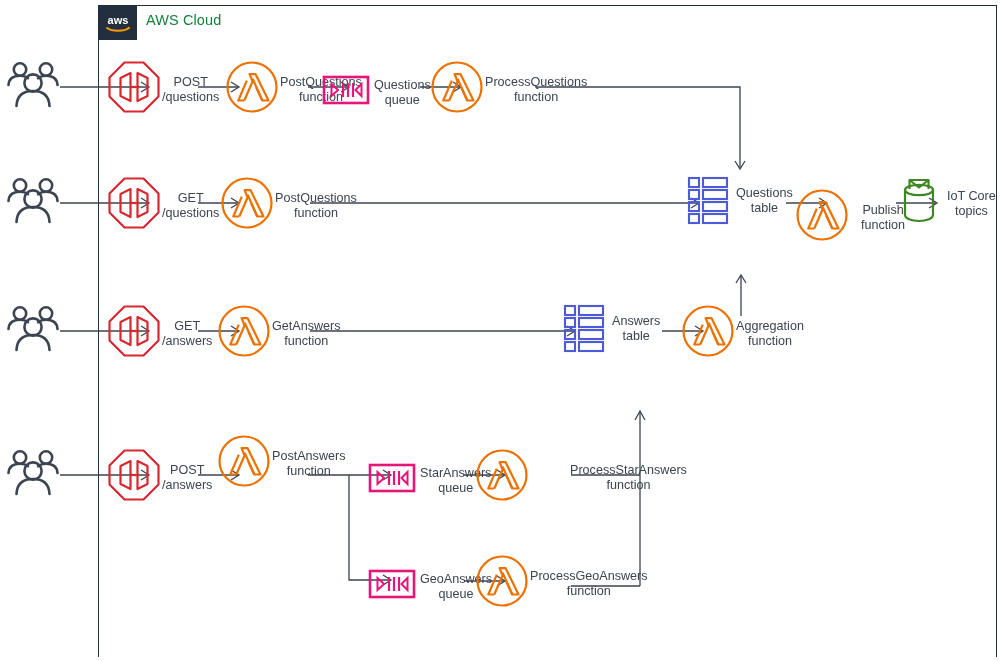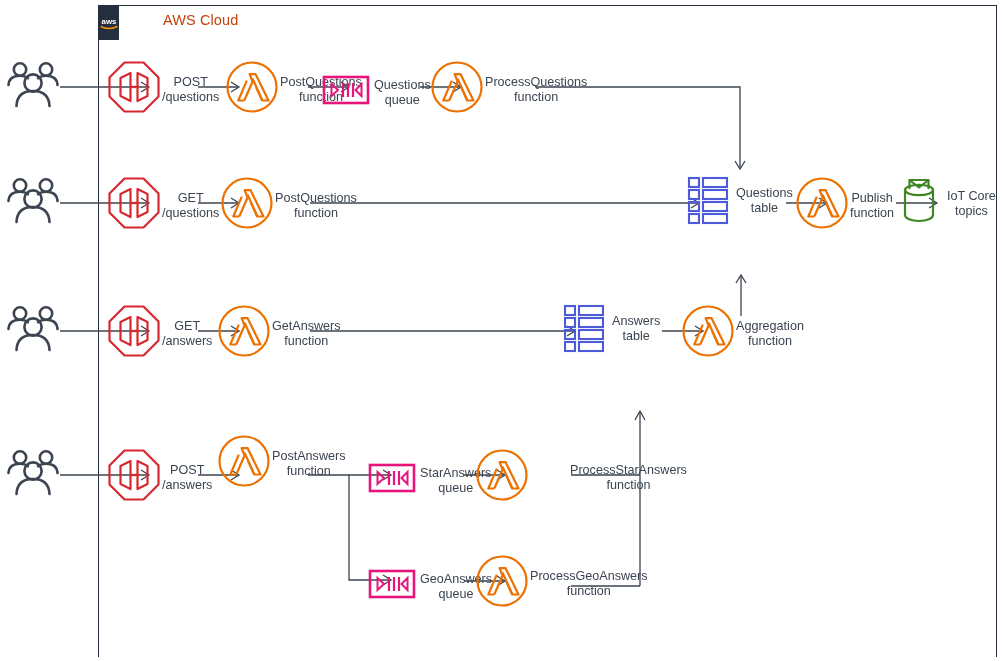--- a/index.html
+++ b/index.html
@@ -20,32 +20,32 @@
     position: absolute;
     left: 98px; top: 5px;
     width: 899px; height: 652px;
     border: 1.6px solid #232f3e;
     border-bottom: none;
     background: transparent;
   }
   #aws-logo-box {
     position: absolute;
     left: 99px; top: 6px;
-    width: 20px; height: 34px;
+    width: 38px; height: 34px;
     background: #232f3e;
     display: flex;
     align-items: center;
     justify-content: center;
   }
   #aws-logo-box svg { display:block; }
   #cloud-label {
     position: absolute;
-    left: 163px; top: 12px;
+    left: 146px; top: 12px;
     font-size: 14.5px;
-    color: #c2410c;
+    color: #15803d;
     letter-spacing: .1px;
     white-space: nowrap;
   }
   
   .node {
     position: absolute;
     width: 120px;
     display: flex;
     flex-direction: row;
     align-items: center;
@@ -332,21 +332,21 @@
           <rect x="23" y="32" width="24" height="9"></rect>
           <rect x="9" y="44" width="10" height="9"></rect>
           <rect x="23" y="44" width="24" height="9"></rect>
         </g>
       </svg>
     </span>
     <span class="caption">Questions
 table</span>
   </div>
 
-  <div class="node" style="left:794px; top:175px;">
+  <div class="node" style="left:794px; top:187px;gap:11px;">
     <span class="glyph">
       <svg width="56" height="56" viewBox="0 0 56 56">
         <circle cx="28" cy="28" r="24.5" fill="none" stroke="#ed7100" stroke-width="2.2"></circle>
         <g fill="none" stroke="#ed7100" stroke-width="2.2" stroke-linejoin="round">
           <path d="M20.3 41.5 L28.6 22.5 L25.6 15.2 L31.6 15.2 L44.5 41.5 L38.3 41.5 L28.6 19.6"></path>
           <path d="M20.3 41.5 L14.3 41.5 L22.8 21.6"></path>
           <path d="M38.3 41.5 L32.2 28.4"></path>
         </g>
       </svg>
     </span>

